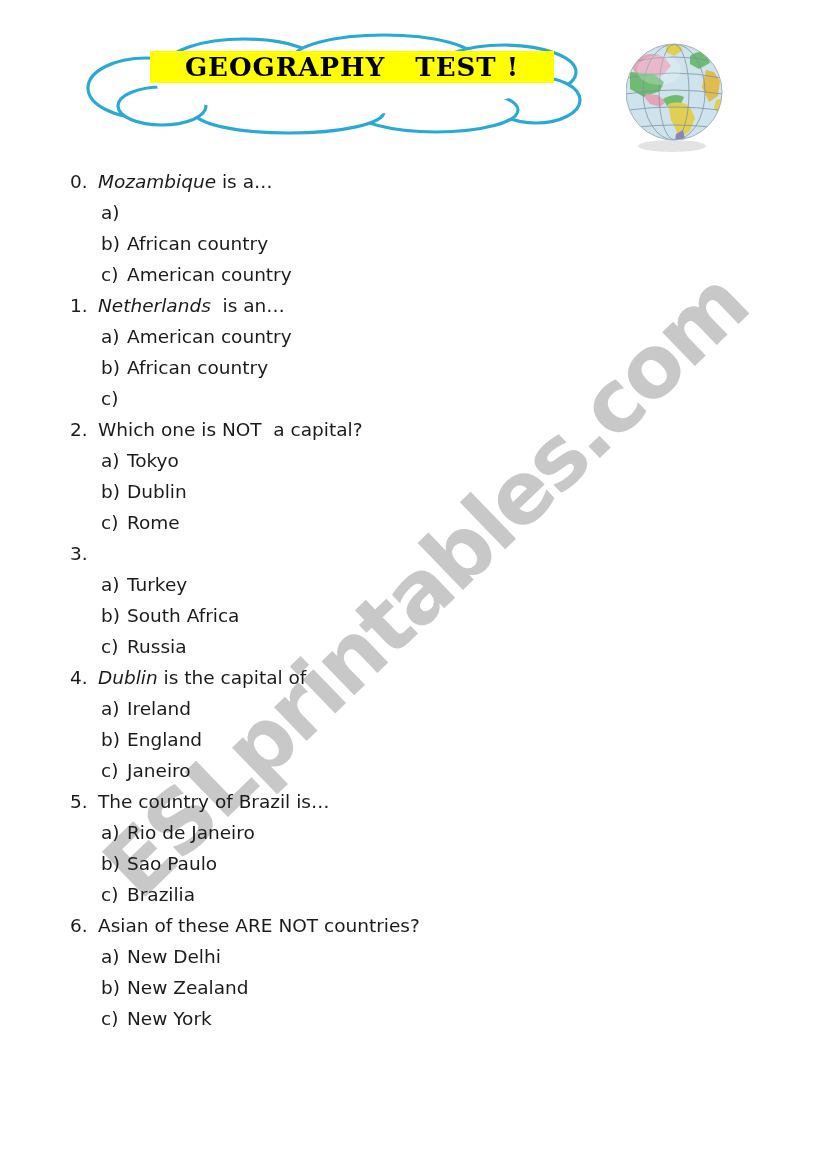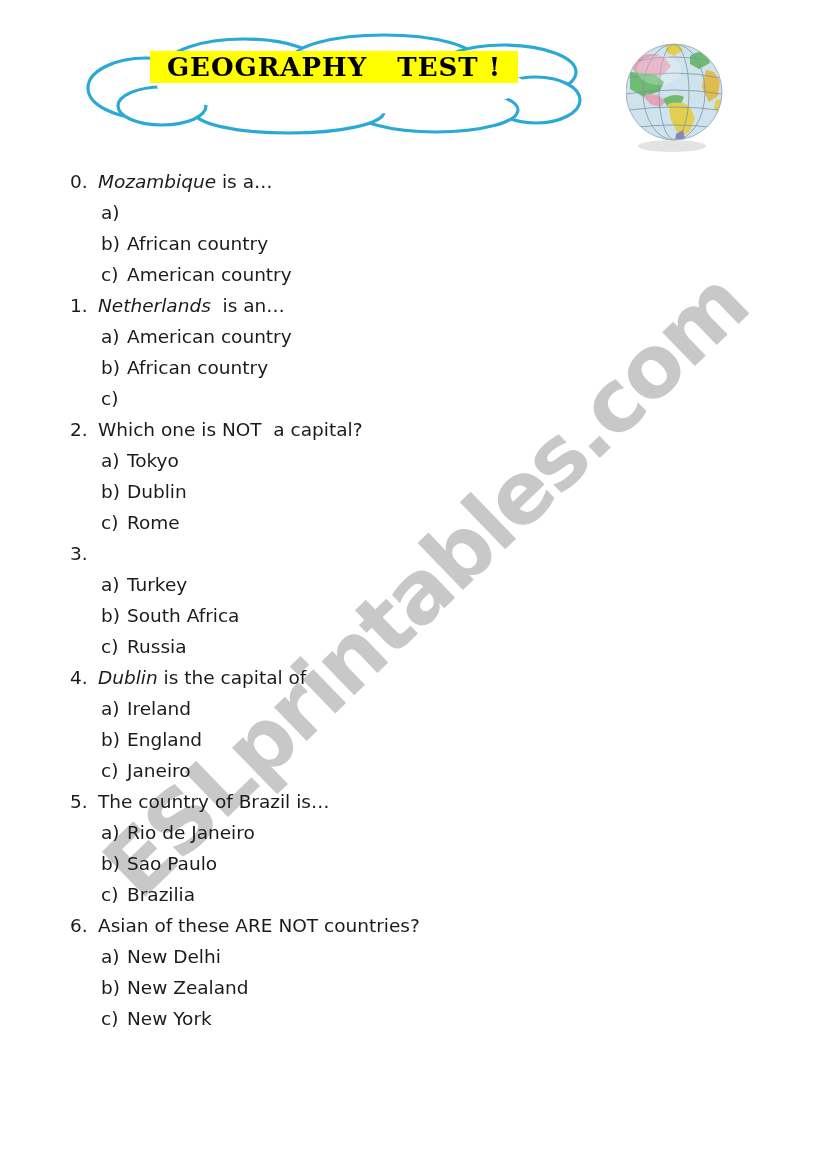--- a/index.html
+++ b/index.html
@@ -26,21 +26,21 @@
     z-index: 0;
     user-select: none;
   }
 
   
   .header { position: absolute; left: 0; top: 0; width: 826px; height: 165px; z-index: 1; }
   .cloud-wrap { position: absolute; left: 84px; top: 30px; width: 505px; height: 110px; }
   .title-band {
     position: absolute;
     left: 150px; top: 51px;
-    width: 368px; height: 32px;
+    width: 404px; height: 32px;
     background: #ffff00;
     display: flex; align-items: center; justify-content: center;
     font-family: "DejaVu Serif", "Liberation Serif", serif;
     font-weight: bold;
     font-size: 26px;
     letter-spacing: 1px;
     color: #000000;
     white-space: pre;
   }
   .globe-wrap { position: absolute; left: 626px; top: 42px; width: 100px; height: 112px; }

